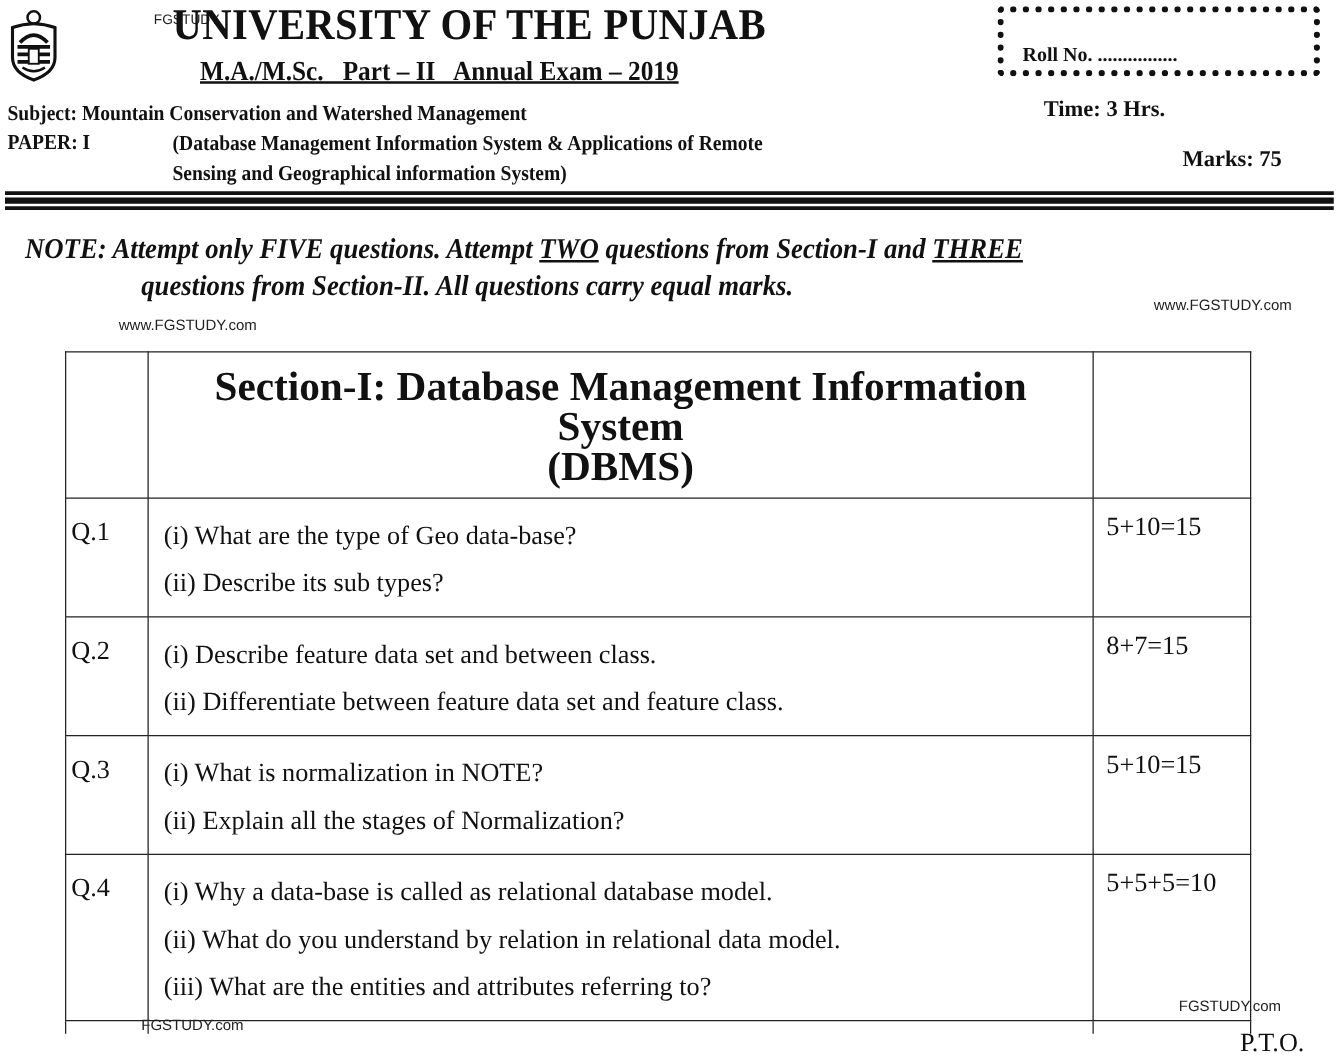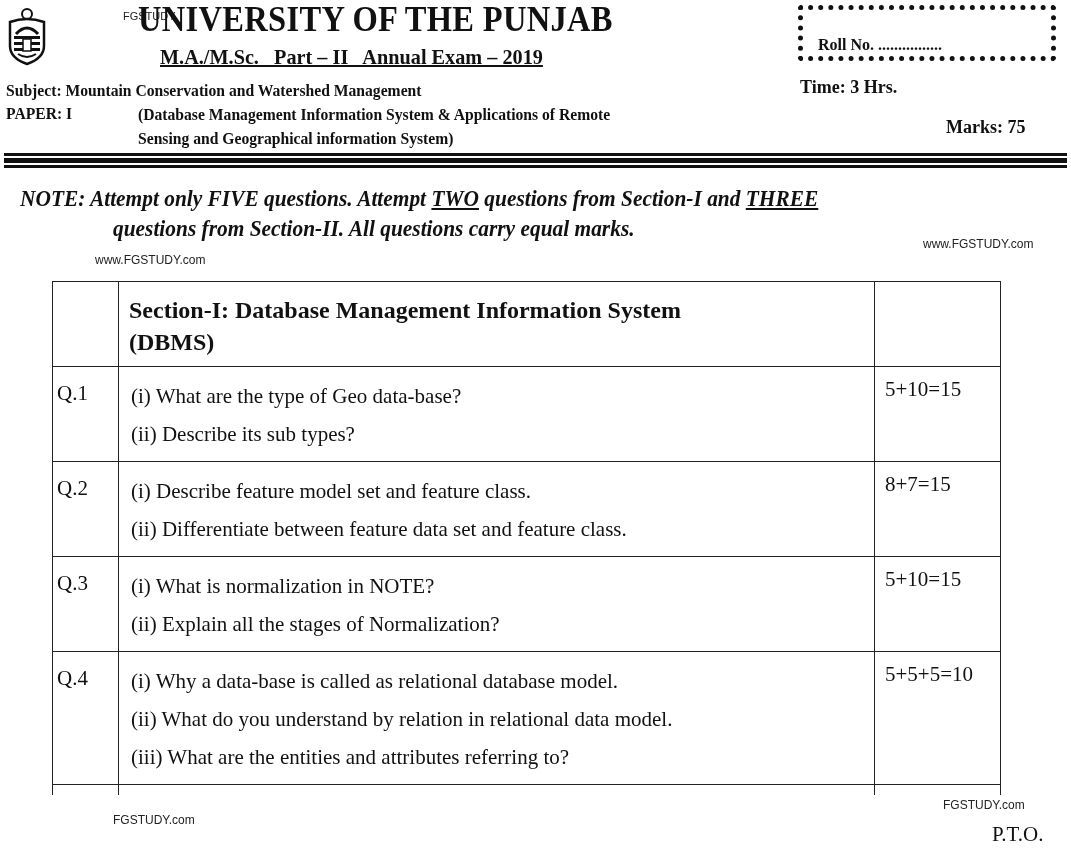--- a/index.html
+++ b/index.html
@@ -13,35 +13,35 @@
   .title { left: 138px; top: 0px; font-size: 35px; font-weight: bold; letter-spacing: 0.3px; transform: scaleX(0.93); transform-origin: left top; }
   .subtitle { left: 160px; top: 44px; font-size: 22px; font-weight: bold; text-decoration: underline; text-decoration-thickness: 2px; white-space: pre; transform: scaleX(0.92); transform-origin: left top; }
   .subject { left: 6px; top: 81px; font-size: 17px; font-weight: bold; transform: scaleX(0.92); transform-origin: left top; white-space: nowrap; }
   .paper-lbl { left: 6px; top: 104px; font-size: 17px; font-weight: bold; transform: scaleX(0.92); transform-origin: left top; }
   .paper-txt { left: 138px; top: 103px; font-size: 17px; font-weight: bold; line-height: 24px; transform: scaleX(0.92); transform-origin: left top; white-space: nowrap; }
   .roll-box {
     left: 798px; top: 5px; width: 258px; height: 56px;
     border: 5px dotted #111; border-radius: 4px; box-sizing: border-box;
   }
   .roll-txt { left: 818px; top: 36px; font-size: 16px; font-weight: bold; }
-  .time { left: 800px; top: 77px; font-size: 18px; font-weight: bold; }
+  .time { left: 835px; top: 77px; font-size: 18px; font-weight: bold; }
   .marks { left: 946px; top: 77px; font-size: 18px; font-weight: bold; margin-top: 40px; }
   .rule { left: 4px; width: 1063px; background: #111; }
   .note { left: 20px; top: 184px; font-size: 23px; font-weight: bold; font-style: italic; line-height: 30px; width: 1050px; transform: scaleX(0.93); transform-origin: left top; }
   .note .u { text-decoration: underline; }
   .note-l2 { padding-left: 100px; display: block; }
   table.q {
     position: absolute; left: 52px; top: 281px; width: 949px;
     border-collapse: collapse; font-size: 21px;
   }
   table.q td { border: 1.5px solid #222; vertical-align: top; }
   table.q td.qn { width: 66px; padding: 14px 0 0 4px; box-sizing: border-box; }
   table.q td.qt { padding: 10px 0 8px 12px; line-height: 38px; }
   table.q td.qm { width: 126px; padding: 10px 0 0 10px; box-sizing: border-box; }
-  .section-head { text-align: left; font-weight: bold; font-size: 24px; line-height: 32px; padding: 12px 10px 8px 10px !important; }
+  .section-head { text-align: center; font-weight: bold; font-size: 33px; line-height: 32px; padding: 12px 10px 8px 10px !important; }
   .pto { left: 992px; top: 822px; font-size: 21px; font-weight: normal; }
 </style>
 </head>
 <body>
 
 <svg class="abs logo" viewBox="0 0 42 60">
   <circle cx="21" cy="8" r="5" fill="none" stroke="#111" stroke-width="2"></circle>
   <path d="M4 16 Q21 10 38 16 L38 40 Q38 52 21 58 Q4 52 4 40 Z" fill="none" stroke="#111" stroke-width="2.5"></path>
   <path d="M10 28 Q21 16 32 28" fill="none" stroke="#111" stroke-width="3"></path>
   <rect x="8" y="30" width="26" height="3" fill="#111"></rect>
@@ -92,21 +92,21 @@
     <td class="qn">Q.1</td>
     <td class="qt">
       <div>(i) What are the type of Geo data-base?</div>
       <div>(ii) Describe its sub types?</div>
     </td>
     <td class="qm">5+10=15</td>
   </tr>
   <tr>
     <td class="qn">Q.2</td>
     <td class="qt">
-      <div>(i) Describe feature model set and feature class.</div>
+      <div>(i) Describe feature data set and between class.</div>
       <div>(ii) Differentiate between feature data set and feature class.</div>
     </td>
     <td class="qm">8+7=15</td>
   </tr>
   <tr>
     <td class="qn">Q.3</td>
     <td class="qt">
       <div>(i) What is normalization in NOTE?</div>
       <div>(ii) Explain all the stages of Normalization?</div>
     </td>

